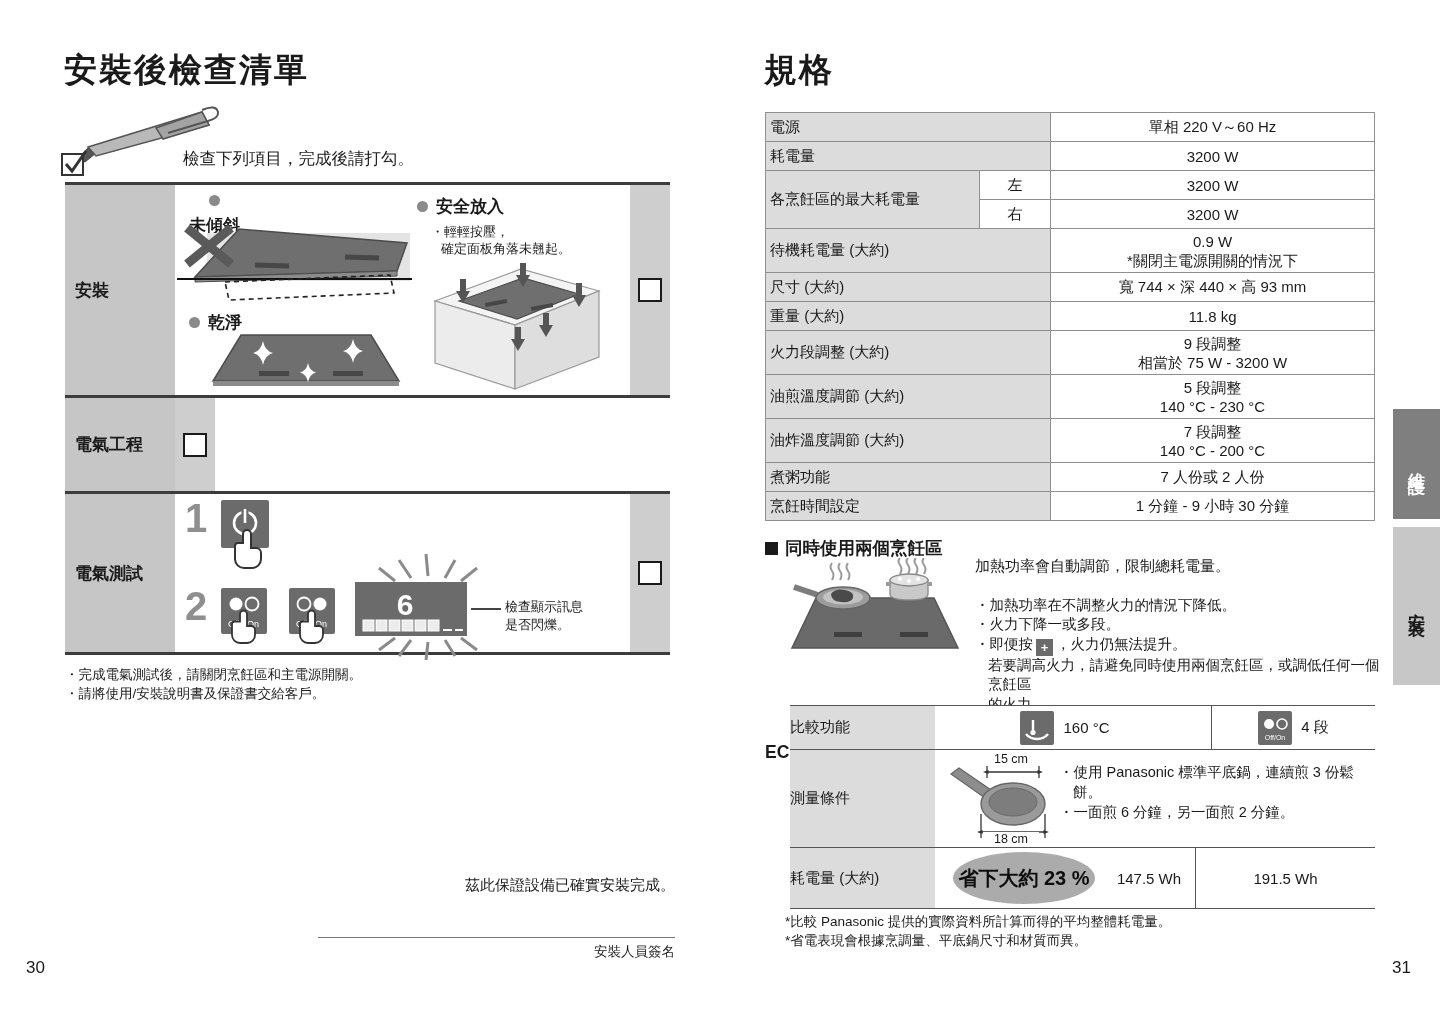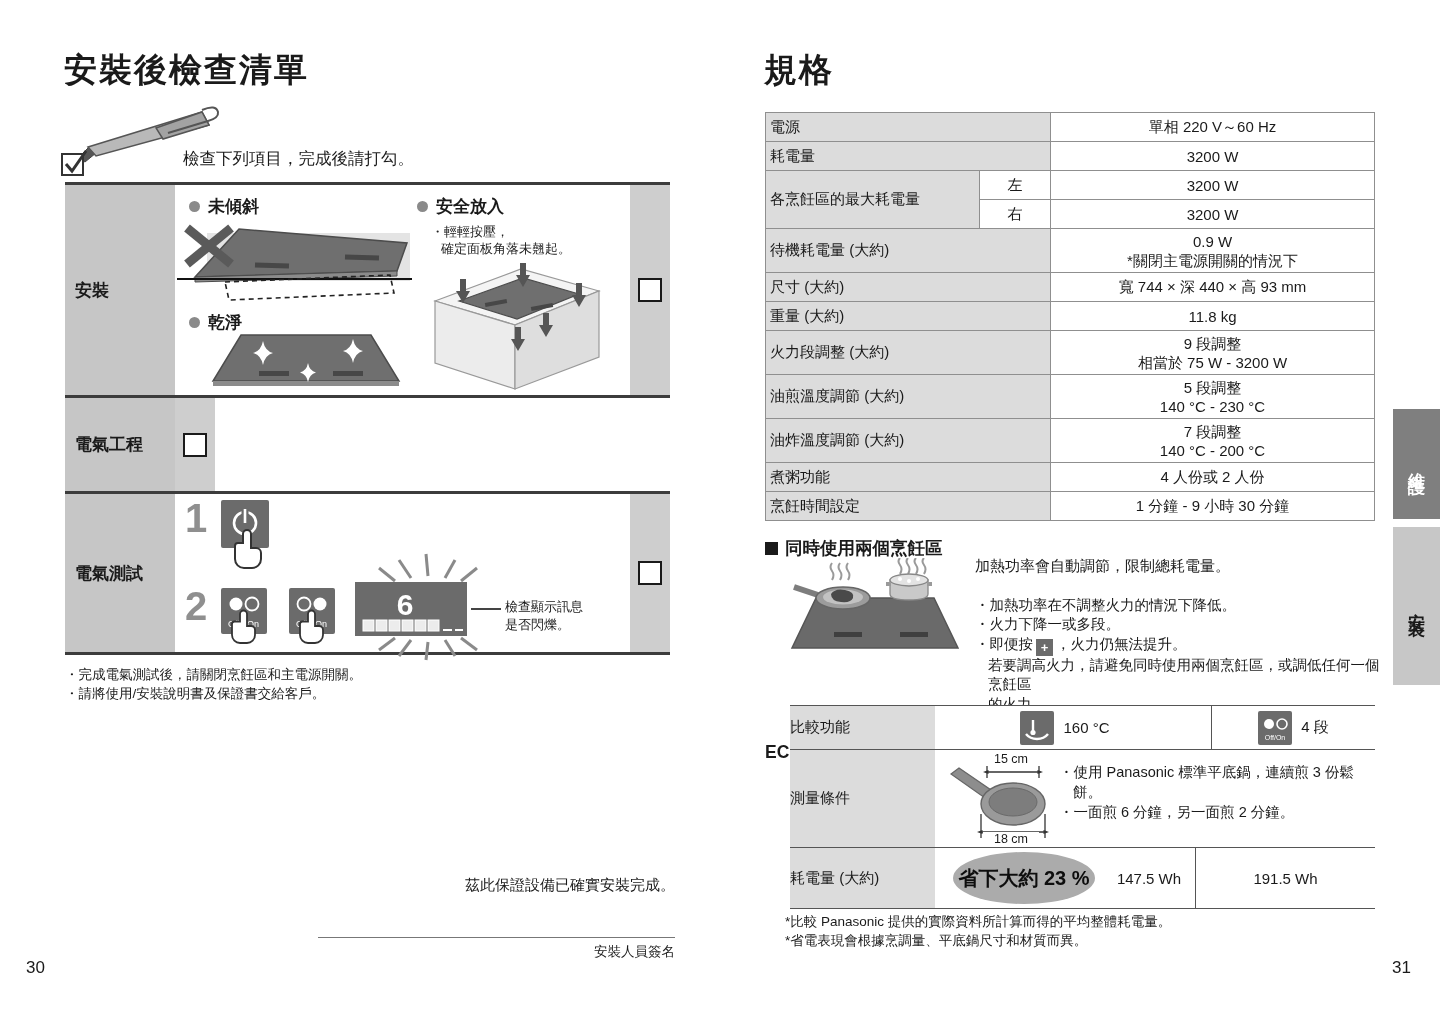--- a/index.html
+++ b/index.html
@@ -78,21 +78,21 @@
       <path d="M6,16 l6,7 L26,3" fill="none" stroke="#333" stroke-width="3"></path>
     </svg>
 
     <div class="abs" style="left:183px;top:148px;font-size:16.5px;">檢查下列項目，完成後請打勾。</div>
 
     <div id="checklist" class="abs">
 
       <div class="chk-row" style="height:210px;">
         <div class="chk-label">安裝</div>
         <div class="chk-content">
-          <div class="abs item-head" style="left:14px;top:10px;">
+          <div class="abs item-head" style="left:14px;top:10px;flex-direction:column;">
             <span class="dot"></span>
             <span>未傾斜</span>
           </div>
 
           <svg class="abs" style="left:2px;top:30px;" width="235" height="94" viewBox="0 0 235 94">
             <rect x="30" y="18" width="203" height="48" fill="#e4e4e4"></rect>
             <polygon points="18,62 62,14 230,28 220,56" fill="#6f6f6f" stroke="#4c4c4c" stroke-width="1.5"></polygon>
             <polygon points="18,62 220,56 220,61 18,67" fill="#8b8b8b" stroke="#4c4c4c" stroke-width="1"></polygon>
             <rect x="78" y="48" width="34" height="5" fill="#474747" transform="rotate(2 95 50)"></rect>
             <rect x="168" y="40" width="34" height="5" fill="#474747" transform="rotate(2 185 42)"></rect>
@@ -291,21 +291,21 @@
       </tr>
       <tr class="r2">
         <td class="lbl" colspan="2">油炸溫度調節 (大約)</td>
         <td class="val two-line">
           <div>7 段調整</div>
           <div>140 °C - 200 °C</div>
         </td>
       </tr>
       <tr class="r1">
         <td class="lbl" colspan="2">煮粥功能</td>
-        <td class="val">4 人份或 2 人份</td>
+        <td class="val">7 人份或 2 人份</td>
       </tr>
       <tr class="r1">
         <td class="lbl" colspan="2">烹飪時間設定</td>
         <td class="val">1 分鐘 - 9 小時 30 分鐘</td>
       </tr>
     </tbody>
       </table>
 
     <div class="abs sect-head" style="left:765px;top:536px;">
       <span class="sq"></span>

